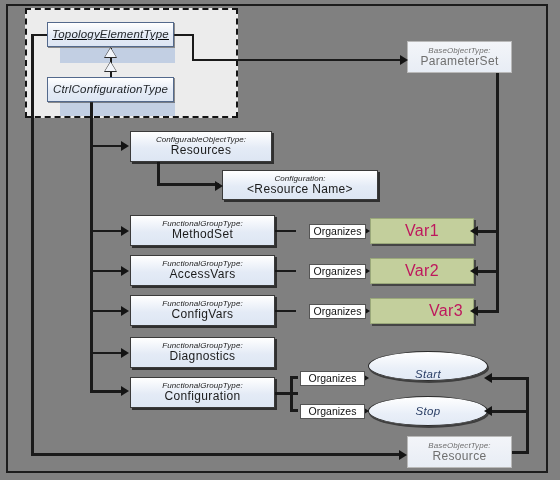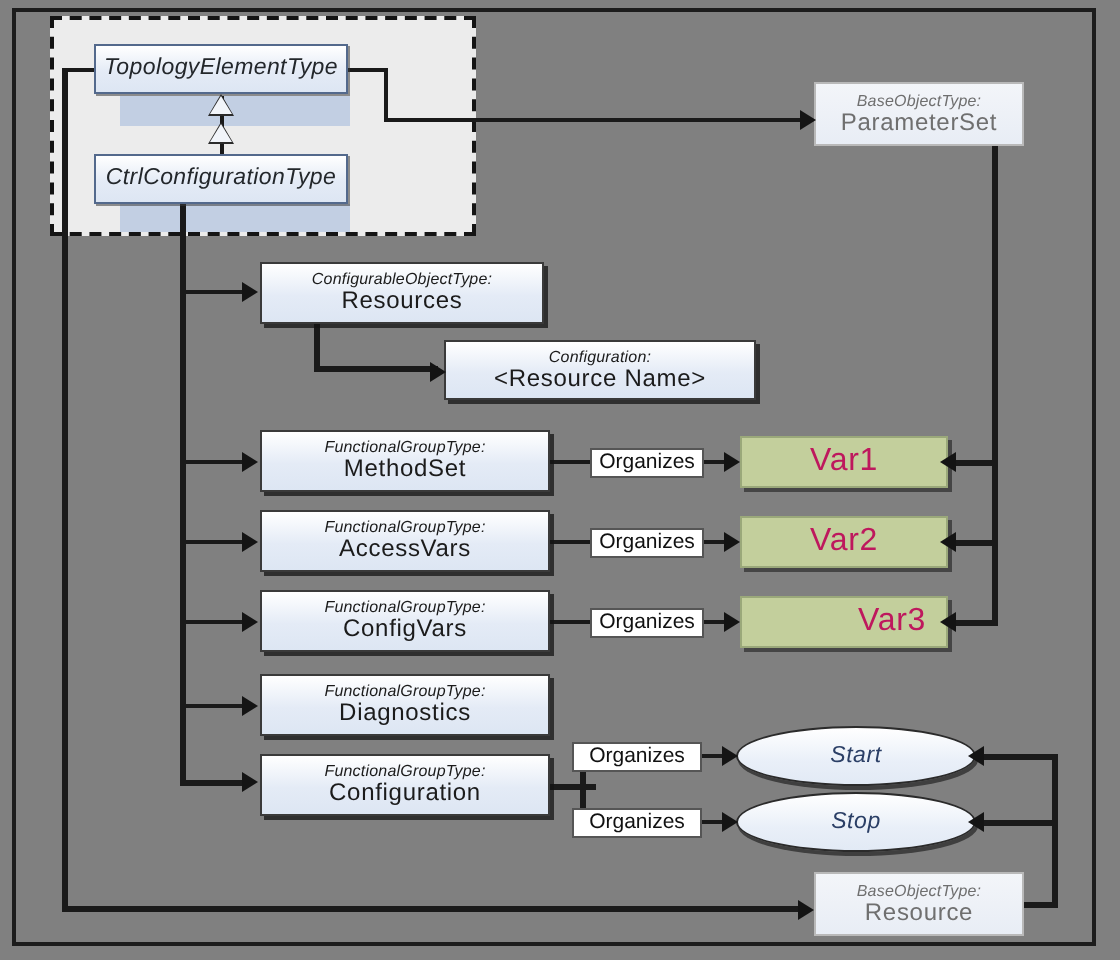--- a/index.html
+++ b/index.html
@@ -113,20 +113,21 @@
     box-sizing: border-box;
     background: #ffffff;
     border: 1px solid #555;
     font-size: 10.5px;
     color: #111;
     padding: 0 1px;
     z-index: 7;
     white-space: nowrap;
     line-height: 13px;
     text-align: center;
+    margin-left: 14px;
   }
   
   .ln { position: absolute; background: #1a1a1a; z-index: 2; }
   .ln.h { height: 3px; }
   .ln.v { width: 3px; }
   
   .arr-r {
     position: absolute;
     width: 0; height: 0;
     border-top: 5px solid transparent;
@@ -250,21 +251,21 @@
   <div class="ln h" style="left:476px; top:310px; width:23px; height:3px;"></div>
   <div class="arr-l" style="left:470px; top:306px;"></div>
 
   <div class="ln v" style="left:526px; top:377px; height:77px; width:3px;"></div>
   <div class="ln h" style="left:500px; top:451px; width:29px; height:3px;"></div>
   <div class="ln h" style="left:490px; top:377px; width:39px; height:3px;"></div>
   <div class="arr-l" style="left:484px; top:373px;"></div>
   <div class="ln h" style="left:490px; top:410px; width:39px; height:3px;"></div>
   <div class="arr-l" style="left:484px; top:406px;"></div>
 
-  <div class="node typebox" style="left:47px; top:22px; width:127px; height:25px;">
+  <div class="node typebox" style="left:47px; top:22px; width:127px; height:25px;text-decoration:underline;">
     <span class="n">TopologyElementType</span>
   </div>
 
   <div class="node typebox" style="left:47px; top:77px; width:127px; height:25px;">
     <span class="n">CtrlConfigurationType</span>
   </div>
 
   <div class="node greybox" style="left:407px; top:41px; width:105px; height:32px;">
     <span class="k">BaseObjectType:</span>
     <span class="n">ParameterSet</span>
@@ -310,21 +311,21 @@
   </div>
 
   <div class="node varbox" style="left:370px; top:258px; width:104px; height:26px;">
     <span class="n">Var2</span>
   </div>
 
   <div class="node varbox" style="left:370px; top:298px; width:104px; height:26px;padding-left:48px;">
     <span class="n">Var3</span>
   </div>
 
-  <div class="ellipse" style="left:368px; top:363px; width:120px; height:30px;">
+  <div class="ellipse" style="left:368px; top:351px; width:120px; height:30px;align-items:flex-end;">
     <span class="n">Start</span>
   </div>
 
   <div class="ellipse" style="left:368px; top:396px; width:120px; height:30px;">
     <span class="n">Stop</span>
   </div>
 
   <div class="node greybox" style="left:407px; top:436px; width:105px; height:32px;">
     <span class="k">BaseObjectType:</span>
     <span class="n">Resource</span>

